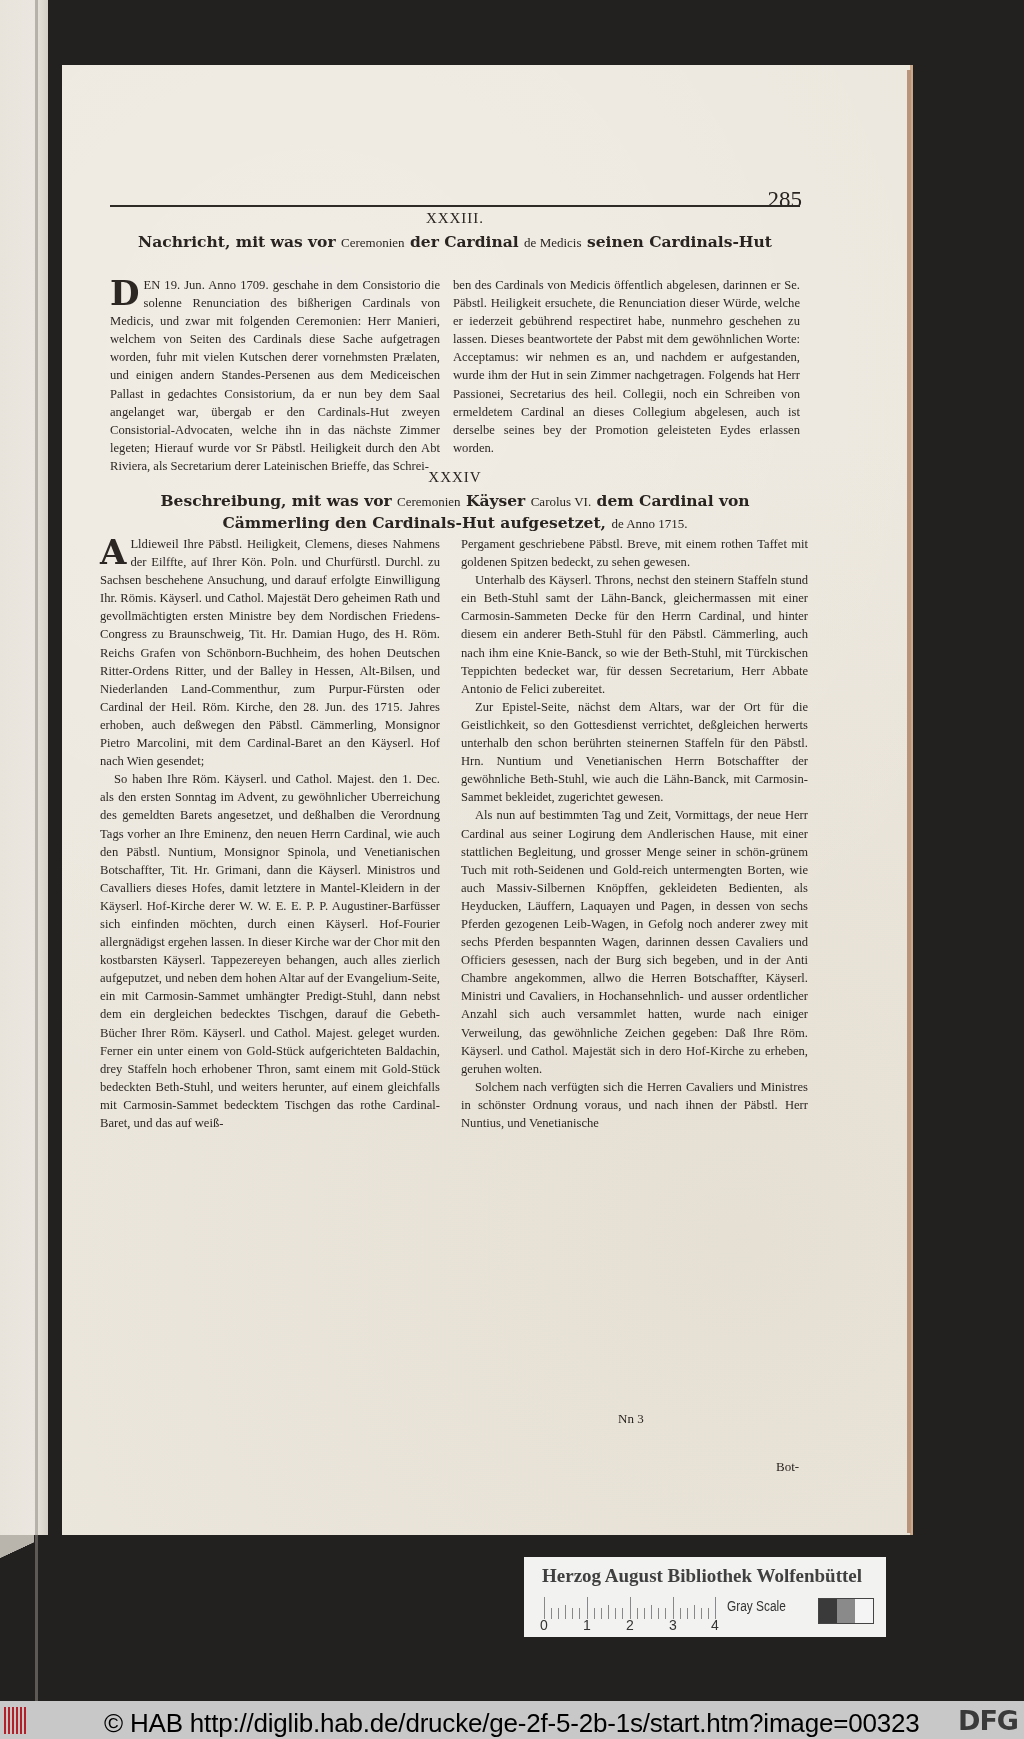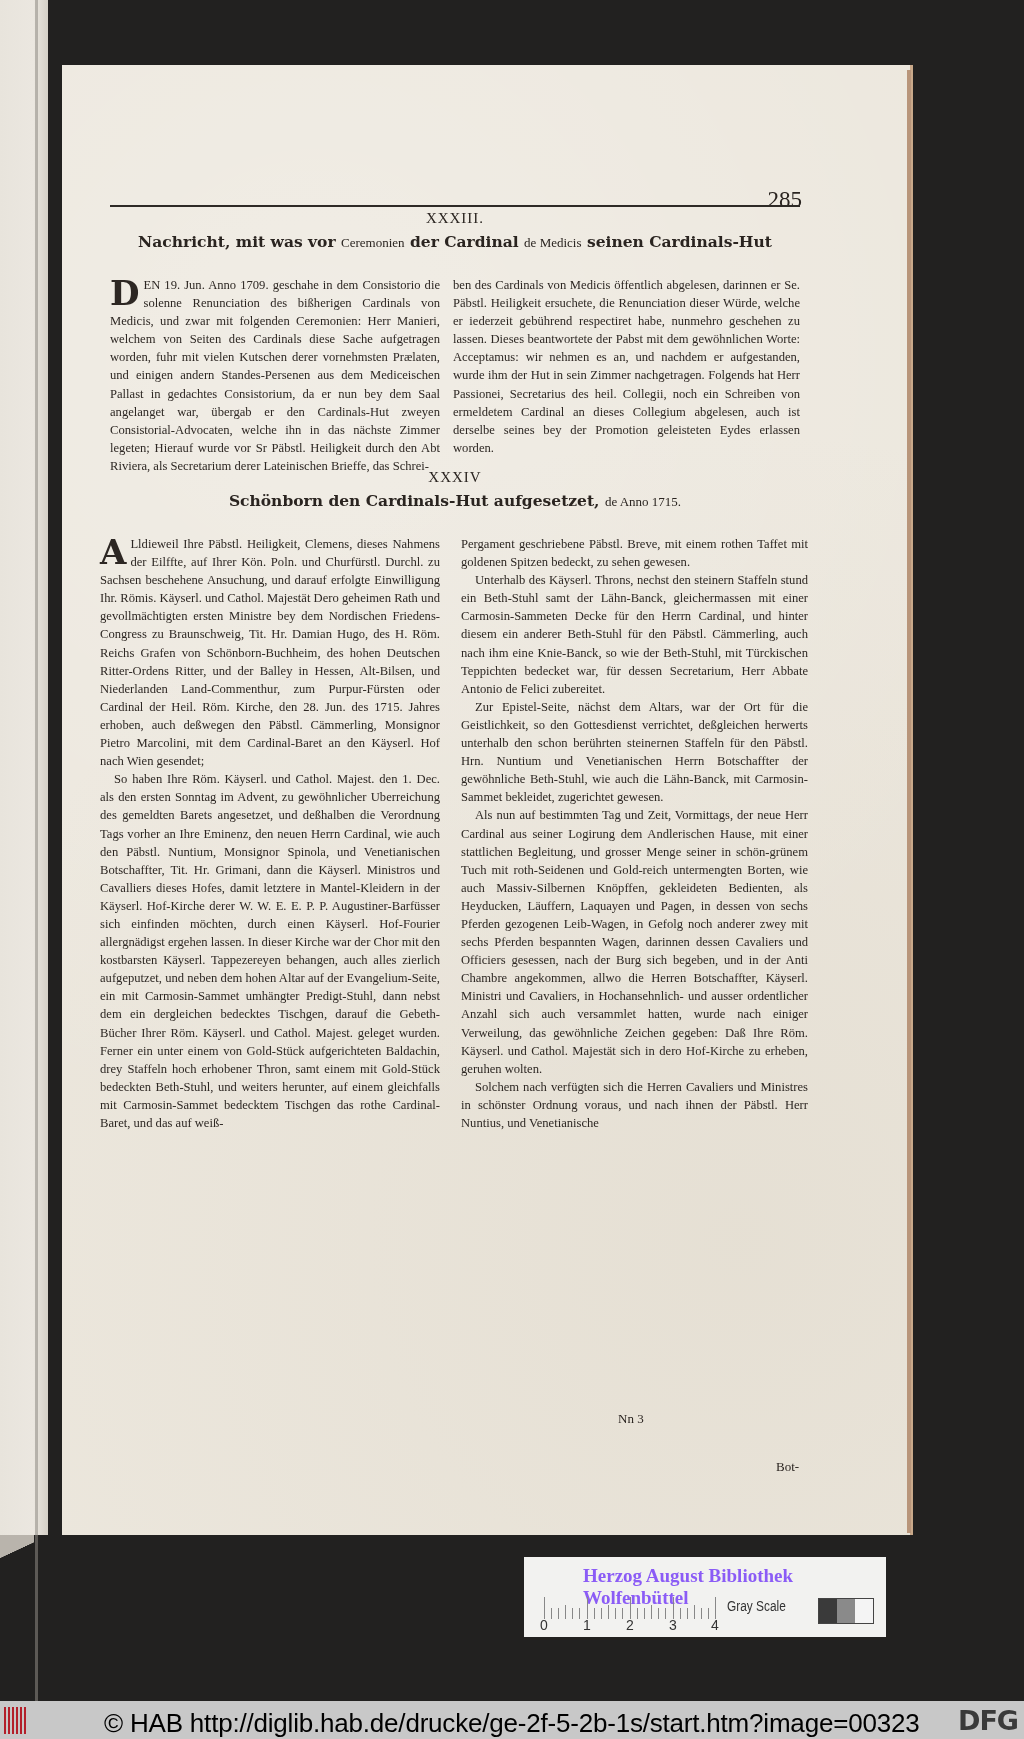--- a/index.html
+++ b/index.html
@@ -76,21 +76,21 @@
   .catch {
     position:absolute; font-family:"Liberation Serif", serif; font-size:13px;
     top:1346px;
   }
   .scale-card {
     position:absolute; left:524px; top:1557px; width:362px; height:80px;
     background:#f2f2f0;
   }
   .scale-card .lib {
     position:absolute; left:18px; top:8px; font-family:"Liberation Serif", serif;
-    font-weight:bold; font-size:19px; color:#8b5cf6;margin-left:41px;
+    font-weight:bold; font-size:19px; color:#404040;
   }
   .ruler {
     position:absolute; left:20px; top:38px; width:172px; height:24px;
   }
   .tick { position:absolute; bottom:0; width:1px; background:#888; }
   .ruler-labels {
     position:absolute; left:16px; top:60px; width:200px; height:16px;
     font-family:"Liberation Sans", sans-serif; font-size:14px; color:#333;
   }
   .ruler-labels span { position:absolute; }
@@ -149,21 +149,28 @@
     <div class="col" style="left:0; top:211px; width:330px;">
       <p><span class="dropcap">D</span><span>EN 19. Jun. Anno 1709. geschahe in dem Consistorio die solenne Renunciation des bißherigen Cardinals von Medicis, und zwar mit folgenden Ceremonien: Herr Manieri, welchem von Seiten des Cardinals diese Sache aufgetragen worden, fuhr mit vielen Kutschen derer vornehmsten Prælaten, und einigen andern Standes-Persenen aus dem Mediceischen Pallast in gedachtes Consistorium, da er nun bey dem Saal angelanget war, übergab er den Cardinals-Hut zweyen Consistorial-Advocaten, welche ihn in das nächste Zimmer legeten; Hierauf wurde vor Sr Päbstl. Heiligkeit durch den Abt Riviera, als Secretarium derer Lateinischen Brieffe, das Schrei-</span></p>
     </div>
     <div class="col" style="left:343px; top:211px; width:347px;">
       <p>ben des Cardinals von Medicis öffentlich abgelesen, darinnen er Se. Päbstl. Heiligkeit ersuchete, die Renunciation dieser Würde, welche er iederzeit gebührend respectiret habe, nunmehro geschehen zu lassen. Dieses beantwortete der Pabst mit dem gewöhnlichen Worte: Acceptamus: wir nehmen es an, und nachdem er aufgestanden, wurde ihm der Hut in sein Zimmer nachgetragen. Folgends hat Herr Passionei, Secretarius des heil. Collegii, noch ein Schreiben von ermeldetem Cardinal an dieses Collegium abgelesen, auch ist derselbe seines bey der Promotion geleisteten Eydes erlassen worden.</p>
     </div>
 
     <div class="section-num" style="top:404px;">XXXIV</div>
     <div class="section-title" style="top:425px;">
       <div>
-        <span>Schönborn den Cardinals-Hut aufgesetzet,</span>
+        <span>Beschreibung, mit was vor</span>
+        <span class="latin">Ceremonien</span>
+        <span>Käyser</span>
+        <span class="latin">Carolus VI.</span>
+        <span>dem Cardinal von</span>
+      </div>
+      <div>
+        <span>Cämmerling den Cardinals-Hut aufgesetzet,</span>
         <span class="latin">de Anno 1715.</span>
       </div>
     </div>
 
     <div class="col" style="left:-10px; top:470px; width:340px;">
       <p><span class="dropcap">A</span><span>Lldieweil Ihre Päbstl. Heiligkeit, Clemens, dieses Nahmens der Eilffte, auf Ihrer Kön. Poln. und Churfürstl. Durchl. zu Sachsen beschehene Ansuchung, und darauf erfolgte Einwilligung Ihr. Römis. Käyserl. und Cathol. Majestät Dero geheimen Rath und gevollmächtigten ersten Ministre bey dem Nordischen Friedens-Congress zu Braunschweig, Tit. Hr. Damian Hugo, des H. Röm. Reichs Grafen von Schönborn-Buchheim, des hohen Deutschen Ritter-Ordens Ritter, und der Balley in Hessen, Alt-Bilsen, und Niederlanden Land-Commenthur, zum Purpur-Fürsten oder Cardinal der Heil. Röm. Kirche, den 28. Jun. des 1715. Jahres erhoben, auch deßwegen den Päbstl. Cämmerling, Monsignor Pietro Marcolini, mit dem Cardinal-Baret an den Käyserl. Hof nach Wien gesendet;</span></p>
       <p class="indent">So haben Ihre Röm. Käyserl. und Cathol. Majest. den 1. Dec. als den ersten Sonntag im Advent, zu gewöhnlicher Uberreichung des gemeldten Barets angesetzet, und deßhalben die Verordnung Tags vorher an Ihre Eminenz, den neuen Herrn Cardinal, wie auch den Päbstl. Nuntium, Monsignor Spinola, und Venetianischen Botschaffter, Tit. Hr. Grimani, dann die Käyserl. Ministros und Cavalliers dieses Hofes, damit letztere in Mantel-Kleidern in der Käyserl. Hof-Kirche derer W. W. E. E. P. P. Augustiner-Barfüsser sich einfinden möchten, durch einen Käyserl. Hof-Fourier allergnädigst ergehen lassen. In dieser Kirche war der Chor mit den kostbarsten Käyserl. Tappezereyen behangen, auch alles zierlich aufgeputzet, und neben dem hohen Altar auf der Evangelium-Seite, ein mit Carmosin-Sammet umhängter Predigt-Stuhl, dann nebst dem ein dergleichen bedecktes Tischgen, darauf die Gebeth-Bücher Ihrer Röm. Käyserl. und Cathol. Majest. geleget wurden. Ferner ein unter einem von Gold-Stück aufgerichteten Baldachin, drey Staffeln hoch erhobener Thron, samt einem mit Gold-Stück bedeckten Beth-Stuhl, und weiters herunter, auf einem gleichfalls mit Carmosin-Sammet bedecktem Tischgen das rothe Cardinal-Baret, und das auf weiß-</p>
     </div>
     <div class="col" style="left:343px; top:470px; width:347px;margin-left:8px;">
       <p>Pergament geschriebene Päbstl. Breve, mit einem rothen Taffet mit goldenen Spitzen bedeckt, zu sehen gewesen.</p>

